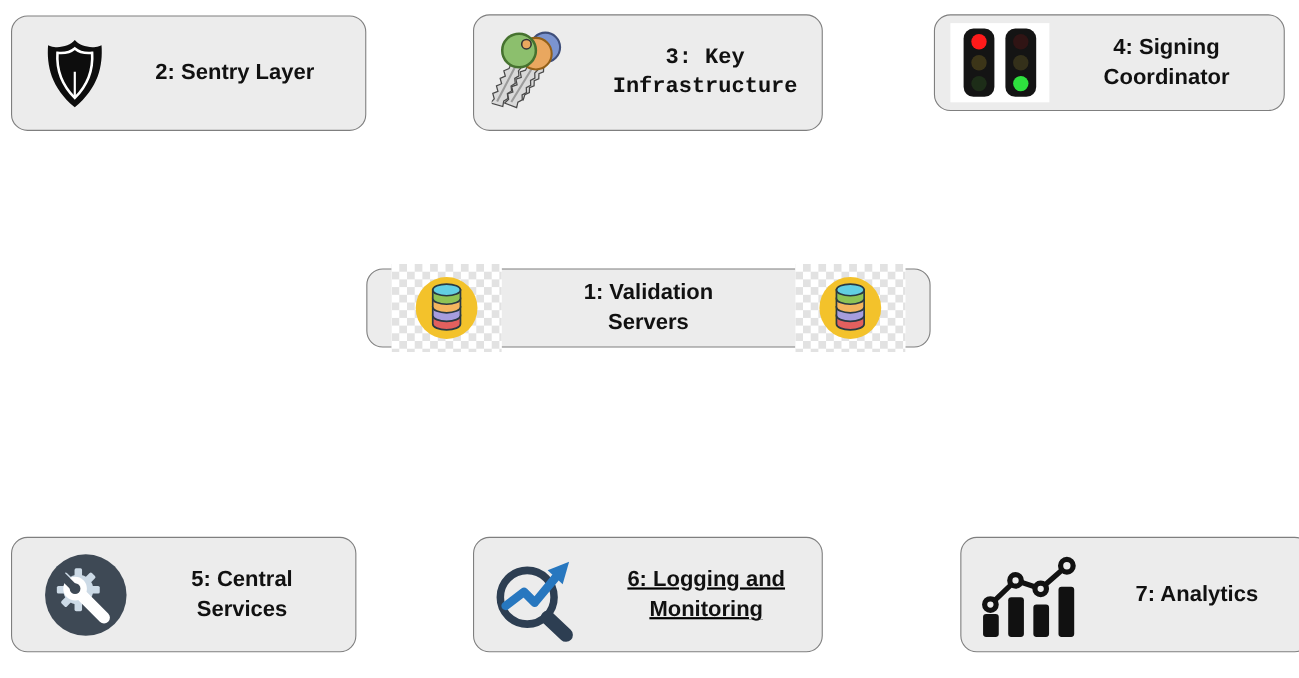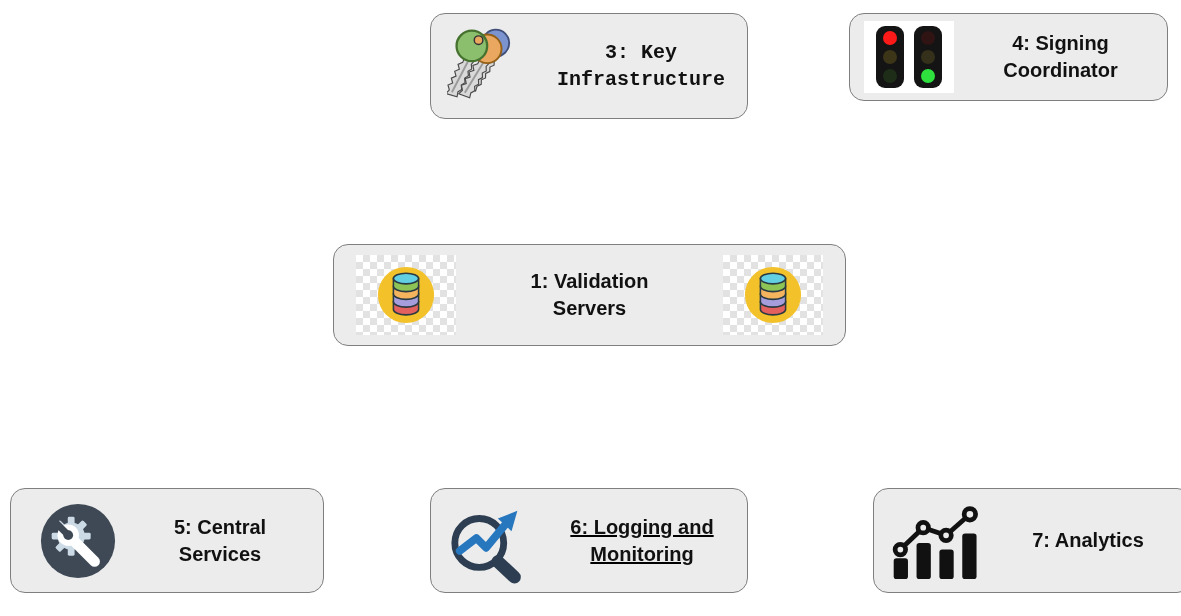--- a/index.html
+++ b/index.html
@@ -35,30 +35,40 @@
     background-color:#ffffff;
     background-image:conic-gradient(#e2e2e2 0 25%, #ffffff 0 50%, #e2e2e2 0 75%, #ffffff 0);
     background-size:14px 14px;
   }
   .traffic-bg { width:90px; height:72px; background:#ffffff; }
 
   
   #node-sentry       { left:10px;  top:14px;  width:323px; height:105px; padding-left:30px; }
   #node-keyinfra     { left:430px; top:13px;  width:318px; height:106px; padding-left:16px;font-family:Liberation Mono, monospace; }
   #node-signing      { left:849px; top:13px;  width:319px; height:88px; padding-left:14px; }
-  #node-validation   { left:333px; top:244px; width:513px; height:102px; padding:0 22px; }
+  #node-validation   { left:333px; top:244px; width:513px; height:72px; padding:0 22px; }
   #node-central      { left:10px;  top:488px; width:314px; height:105px; padding-left:28px; }
   #node-logging      { left:430px; top:488px; width:318px; height:105px; padding-left:14px;text-decoration:underline; }
   #node-analytics    { left:849px; top:488px; width:319px; height:105px; padding-left:16px;margin-left:24px; }
 </style>
 </head>
 <body>
 
 <div class="canvas">
 
+  <div class="node" id="node-sentry">
+    <div class="icon">
+      <svg width="54" height="68" viewBox="0 0 60 72">
+        <path d="M30 2 C26 7 17 10 9 9 C6.5 8.6 4.5 8 3 7.2 C1.5 28 6 50 30 70 C54 50 58.5 28 57 7.2 C55.5 8 53.5 8.6 51 9 C43 10 34 7 30 2 Z" fill="#0d0d0d"></path>
+        <path d="M30 10.5 C26.5 13.5 19.5 15.6 12.5 14.9 C11.5 30 15.5 46 30 60.5 C44.5 46 48.5 30 47.5 14.9 C40.5 15.6 33.5 13.5 30 10.5 Z" fill="none" stroke="#ffffff" stroke-width="2.6"></path>
+        <path d="M30 60.5 L30 34" stroke="#ffffff" stroke-width="2.2"></path>
+      </svg>
+    </div>
+    <div class="node-label">2: Sentry Layer</div>
+  </div>
 
   <div class="node" id="node-keyinfra">
     <div class="icon">
       <svg width="88" height="88" viewBox="0 0 92 92">
         <g>
           <g transform="translate(49,33) rotate(34)">
             <path d="M-5 0 L6 0 L4.5 6 L7 10 L4.5 14 L7 18 L4.5 22 L7 26 L4.5 30 L7 34 L4.5 38 L6 43 L-6 45 L-4.5 40 L-8 36 L-4.5 32 L-8 28 L-4.5 24 L-8 20 L-4.5 16 L-8 12 L-4.5 8 Z" fill="#d9d9d9" stroke="#4a4a4a" stroke-width="1.2"></path>
             <path d="M0 3 L-1 41" stroke="#9a9a9a" stroke-width="2"></path>
           </g>
           <circle cx="51" cy="22" r="14" fill="#7b94cf" stroke="#3f4f7a" stroke-width="2"></circle>

